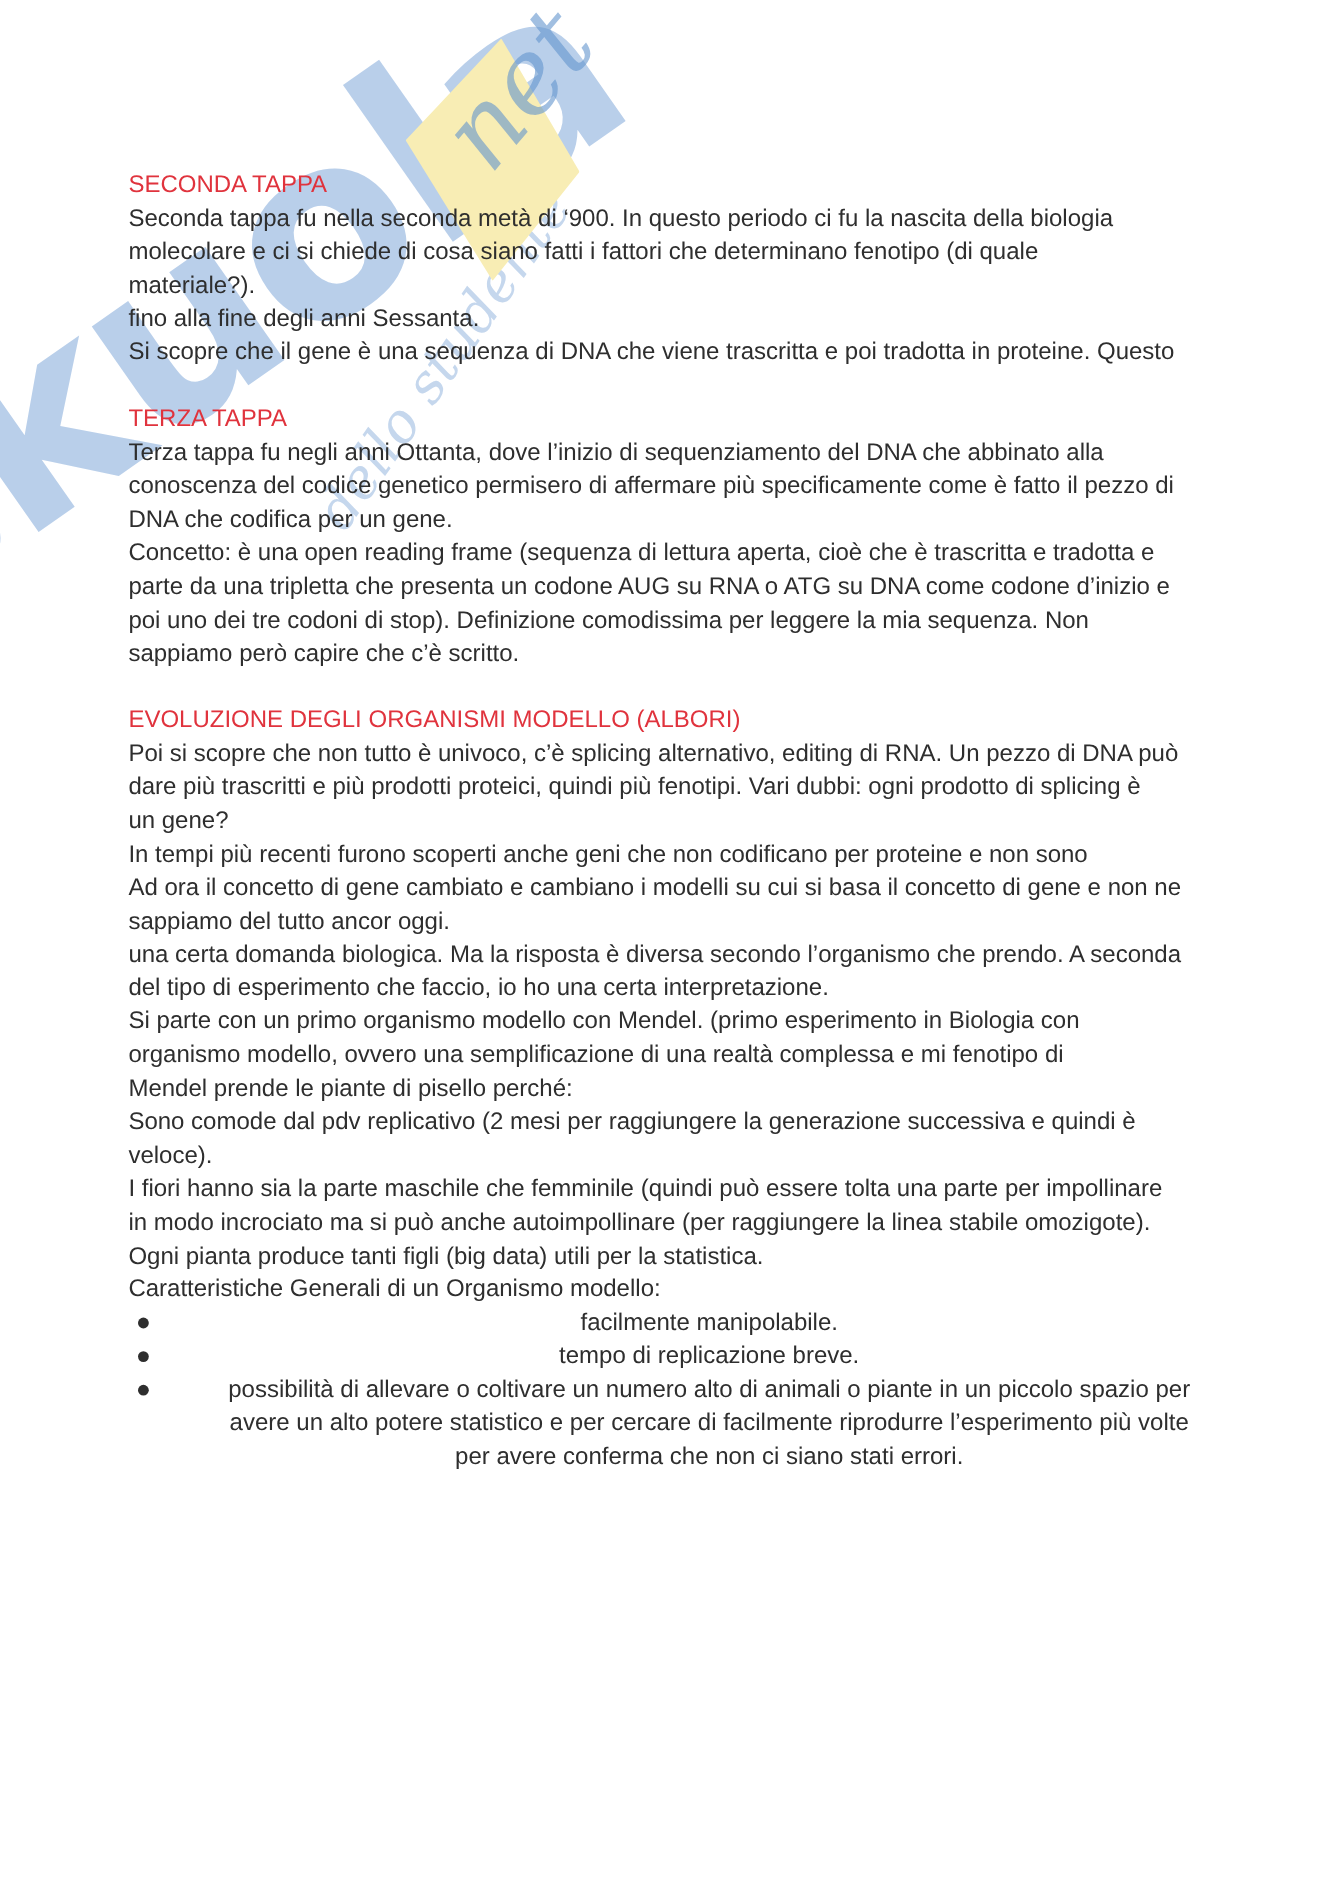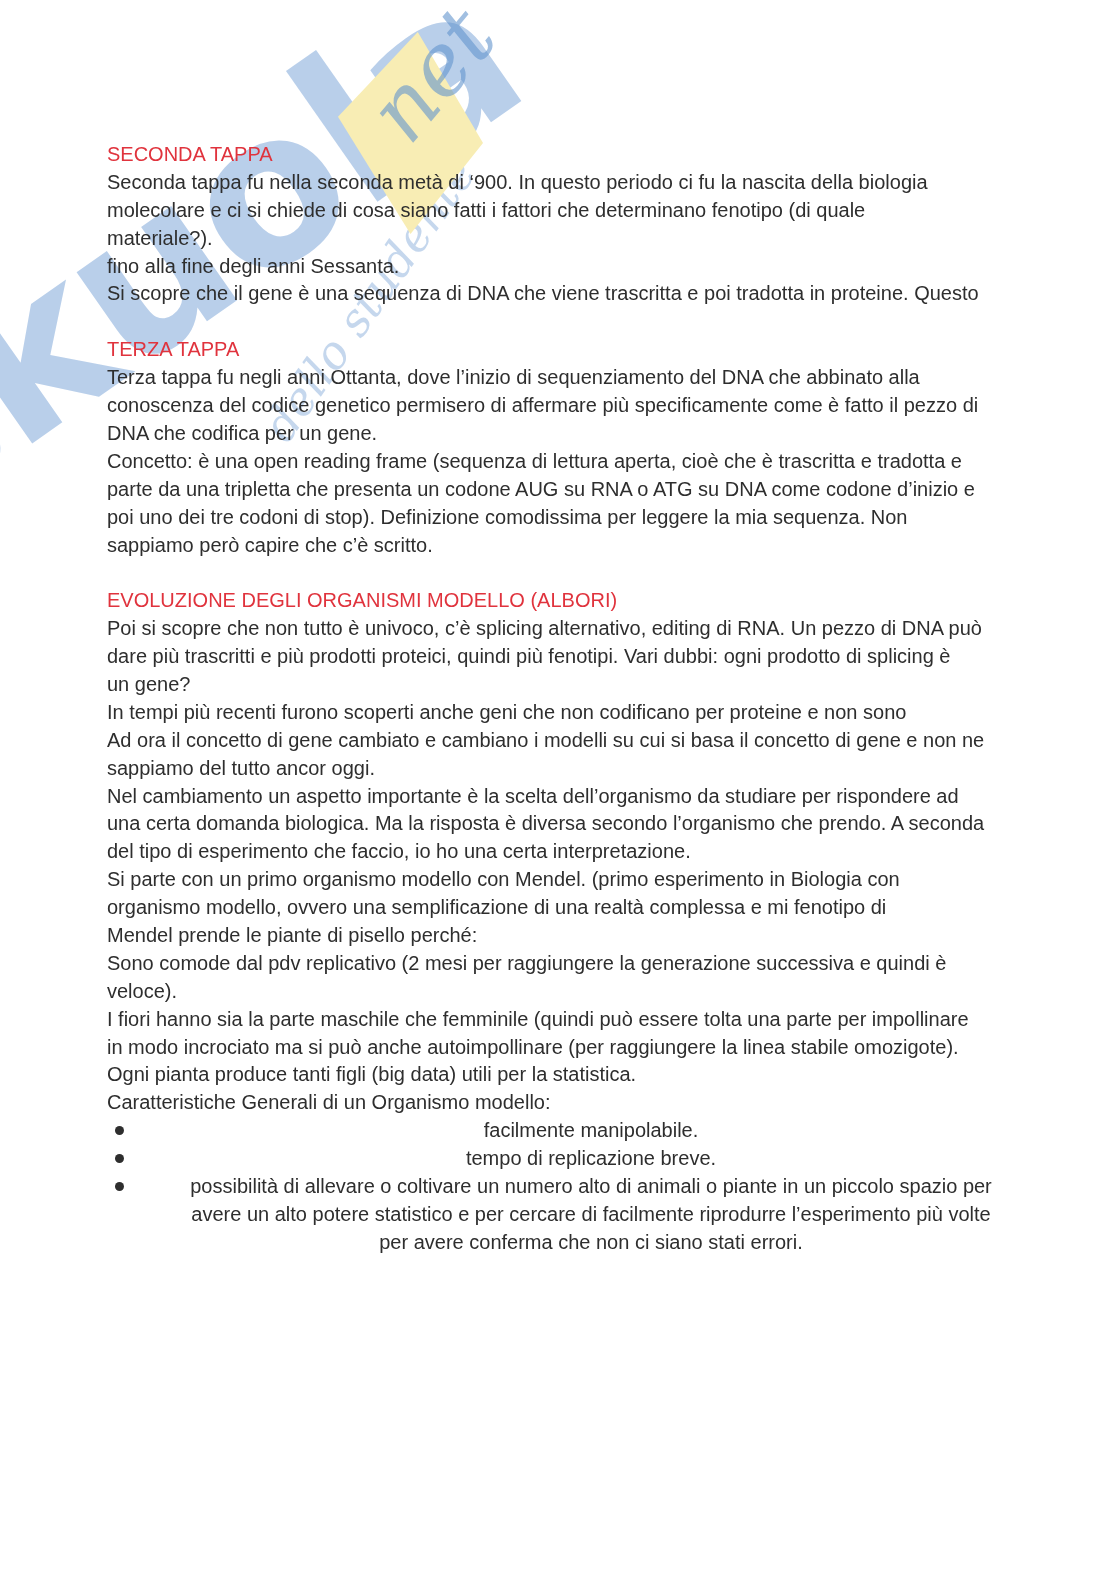--- a/index.html
+++ b/index.html
@@ -97,21 +97,20 @@
         <div class="line">sappiamo però capire che c’è scritto.</div>
       </section>
       <section class="doc-section">
         <div class="heading">EVOLUZIONE DEGLI ORGANISMI MODELLO (ALBORI)</div>
         <div class="line">Poi si scopre che non tutto è univoco, c’è splicing alternativo, editing di RNA. Un pezzo di DNA può</div>
         <div class="line">dare più trascritti e più prodotti proteici, quindi più fenotipi. Vari dubbi: ogni prodotto di splicing è</div>
         <div class="line">un gene?</div>
         <div class="line">In tempi più recenti furono scoperti anche geni che non codificano per proteine e non sono</div>
         <div class="line">Ad ora il concetto di gene cambiato e cambiano i modelli su cui si basa il concetto di gene e non ne</div>
         <div class="line">sappiamo del tutto ancor oggi.</div>
-        <div class="line">Nel cambiamento un aspetto importante è la scelta dell’organismo da studiare per rispondere ad</div>
         <div class="line">una certa domanda biologica. Ma la risposta è diversa secondo l’organismo che prendo. A seconda</div>
         <div class="line">del tipo di esperimento che faccio, io ho una certa interpretazione.</div>
         <div class="line">Si parte con un primo organismo modello con Mendel. (primo esperimento in Biologia con</div>
         <div class="line">organismo modello, ovvero una semplificazione di una realtà complessa e mi fenotipo di</div>
         <div class="line">Mendel prende le piante di pisello perché:</div>
         <div class="line">Sono comode dal pdv replicativo (2 mesi per raggiungere la generazione successiva e quindi è</div>
         <div class="line">veloce).</div>
         <div class="line">I fiori hanno sia la parte maschile che femminile (quindi può essere tolta una parte per impollinare</div>
         <div class="line">in modo incrociato ma si può anche autoimpollinare (per raggiungere la linea stabile omozigote).</div>
         <div class="line">Ogni pianta produce tanti figli (big data) utili per la statistica.</div>

